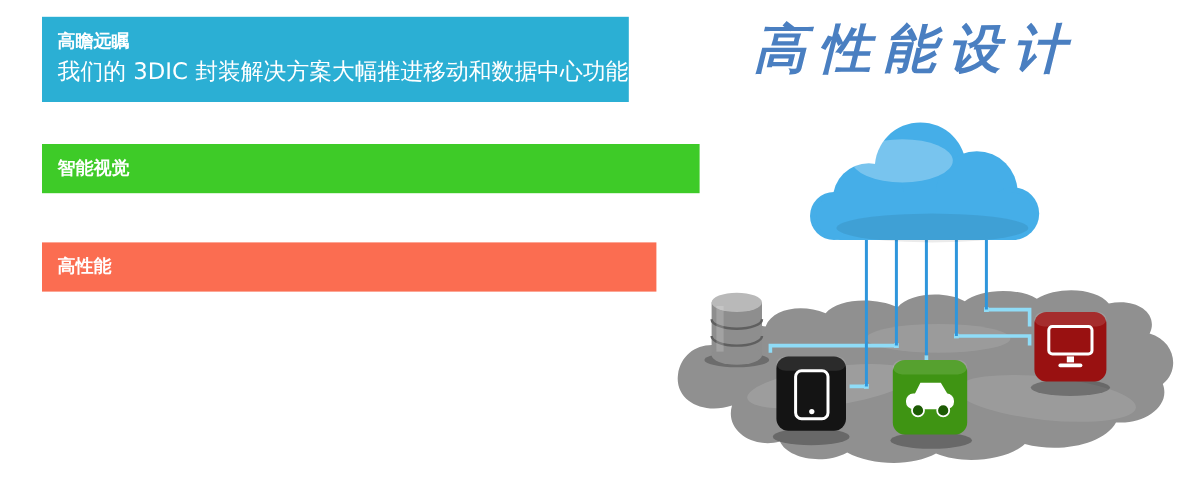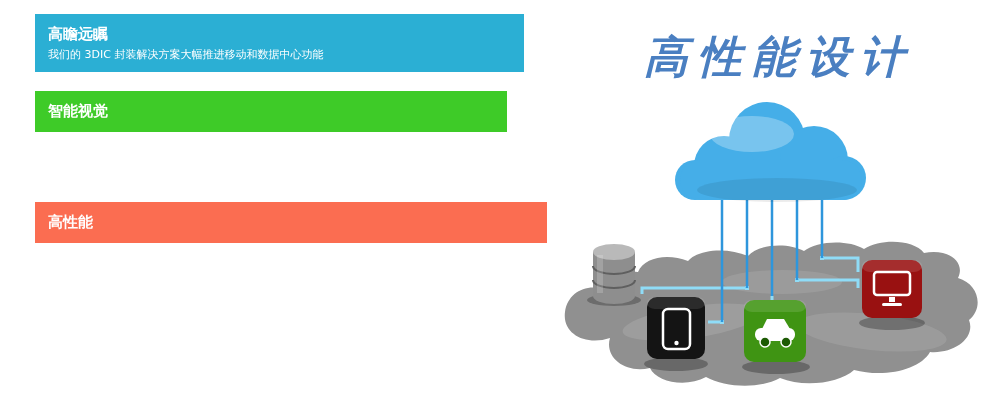--- a/index.html
+++ b/index.html
@@ -5,26 +5,26 @@
   html,body { margin:0; padding:0; background:#fff; }
   .stage {
     position:relative; width:1000px; height:400px; background:#ffffff;
     overflow:hidden; font-family:"DejaVu Sans","Liberation Sans",sans-serif;padding-left:48px;
   }
   .banner {
     position:absolute; left:35px; color:#ffffff; padding:9px 13px;
     box-sizing:border-box;
   }
   .banner-title   { font-weight:bold; font-size:15px; line-height:1.55; white-space:nowrap; }
-  .banner-subtitle{ font-size:11px; line-height:1.55; white-space:nowrap; }
+  .banner-subtitle{ font-size:19px; line-height:1.55; white-space:nowrap; }
   .banner-1 { top:14px;  width:489px; }
-  .banner-2 { top:91px; width:472px; }
+  .banner-2 { top:120px; width:548px; }
   .banner-3 { top:202px; width:512px; }
   .headline {
-    position:absolute; left:628px; top:12px; margin:16px;
+    position:absolute; left:628px; top:12px; margin:0;
     font-family:"DejaVu Serif","Liberation Serif",serif;
     font-style:italic; font-weight:bold; font-size:44px;
     letter-spacing:10px; white-space:nowrap;
   }
   .illustration { position:absolute; left:552px; top:82px; width:440px; height:315px; }
 </style>
 </head>
 <body>
 
 <div class="stage">

